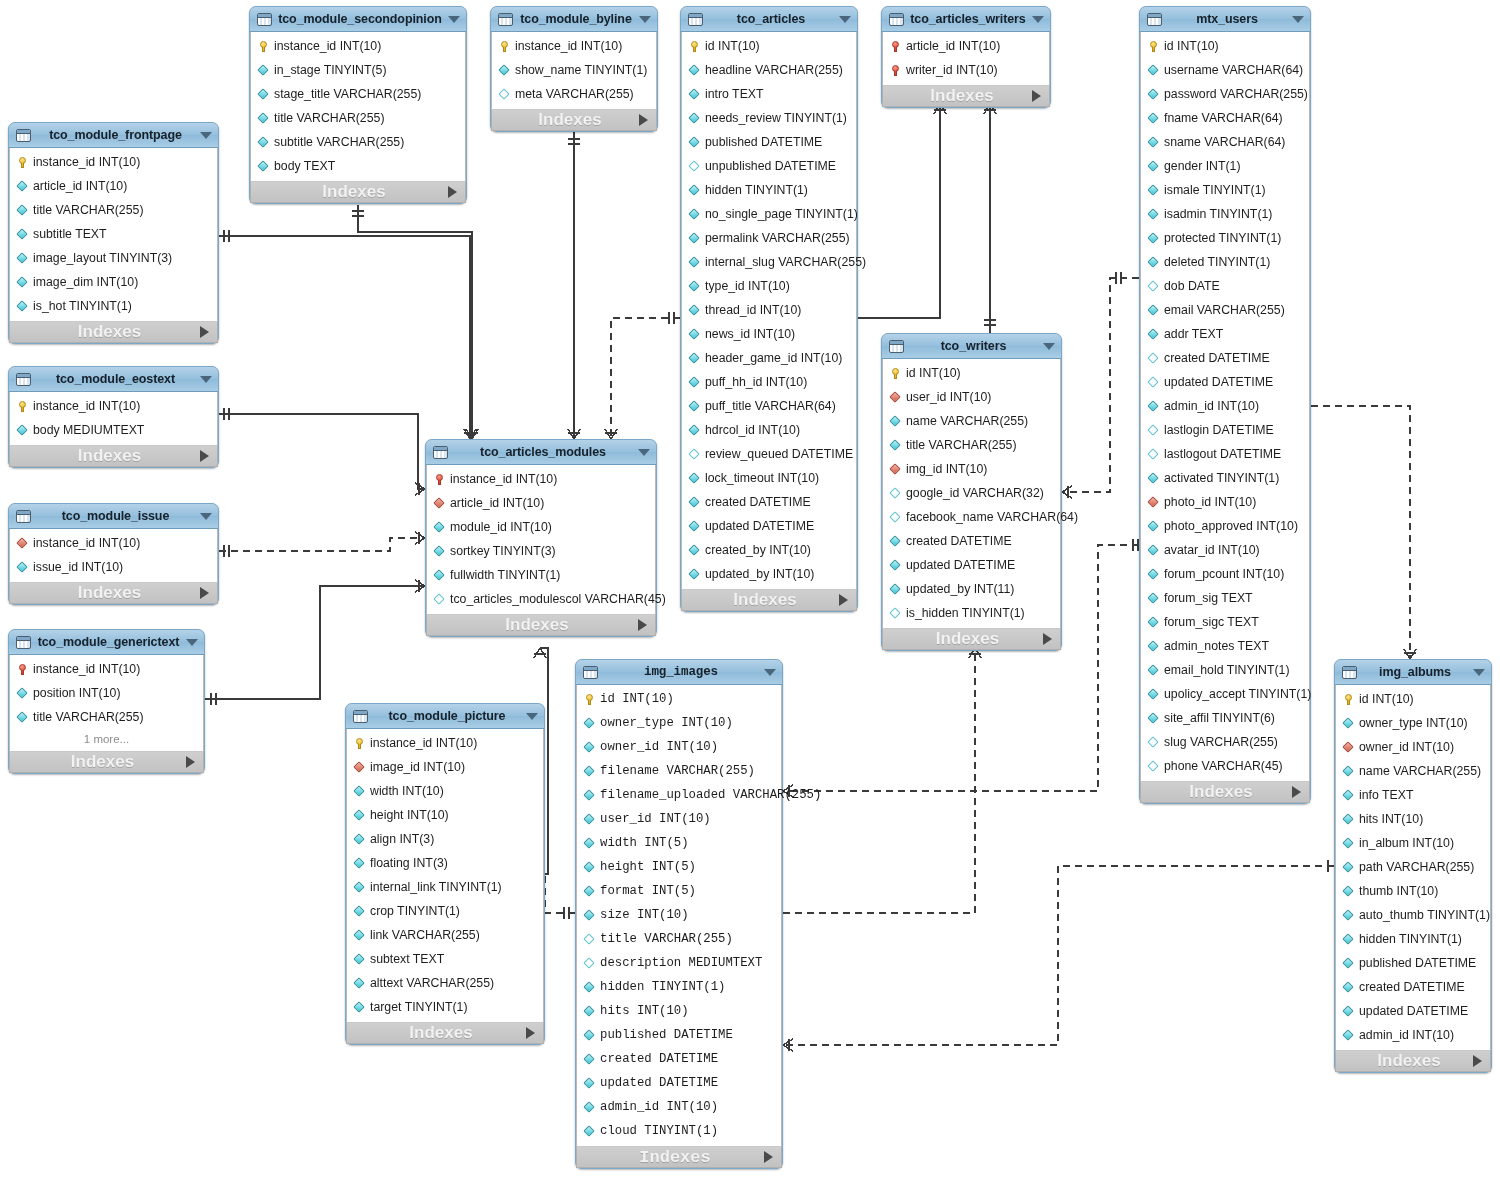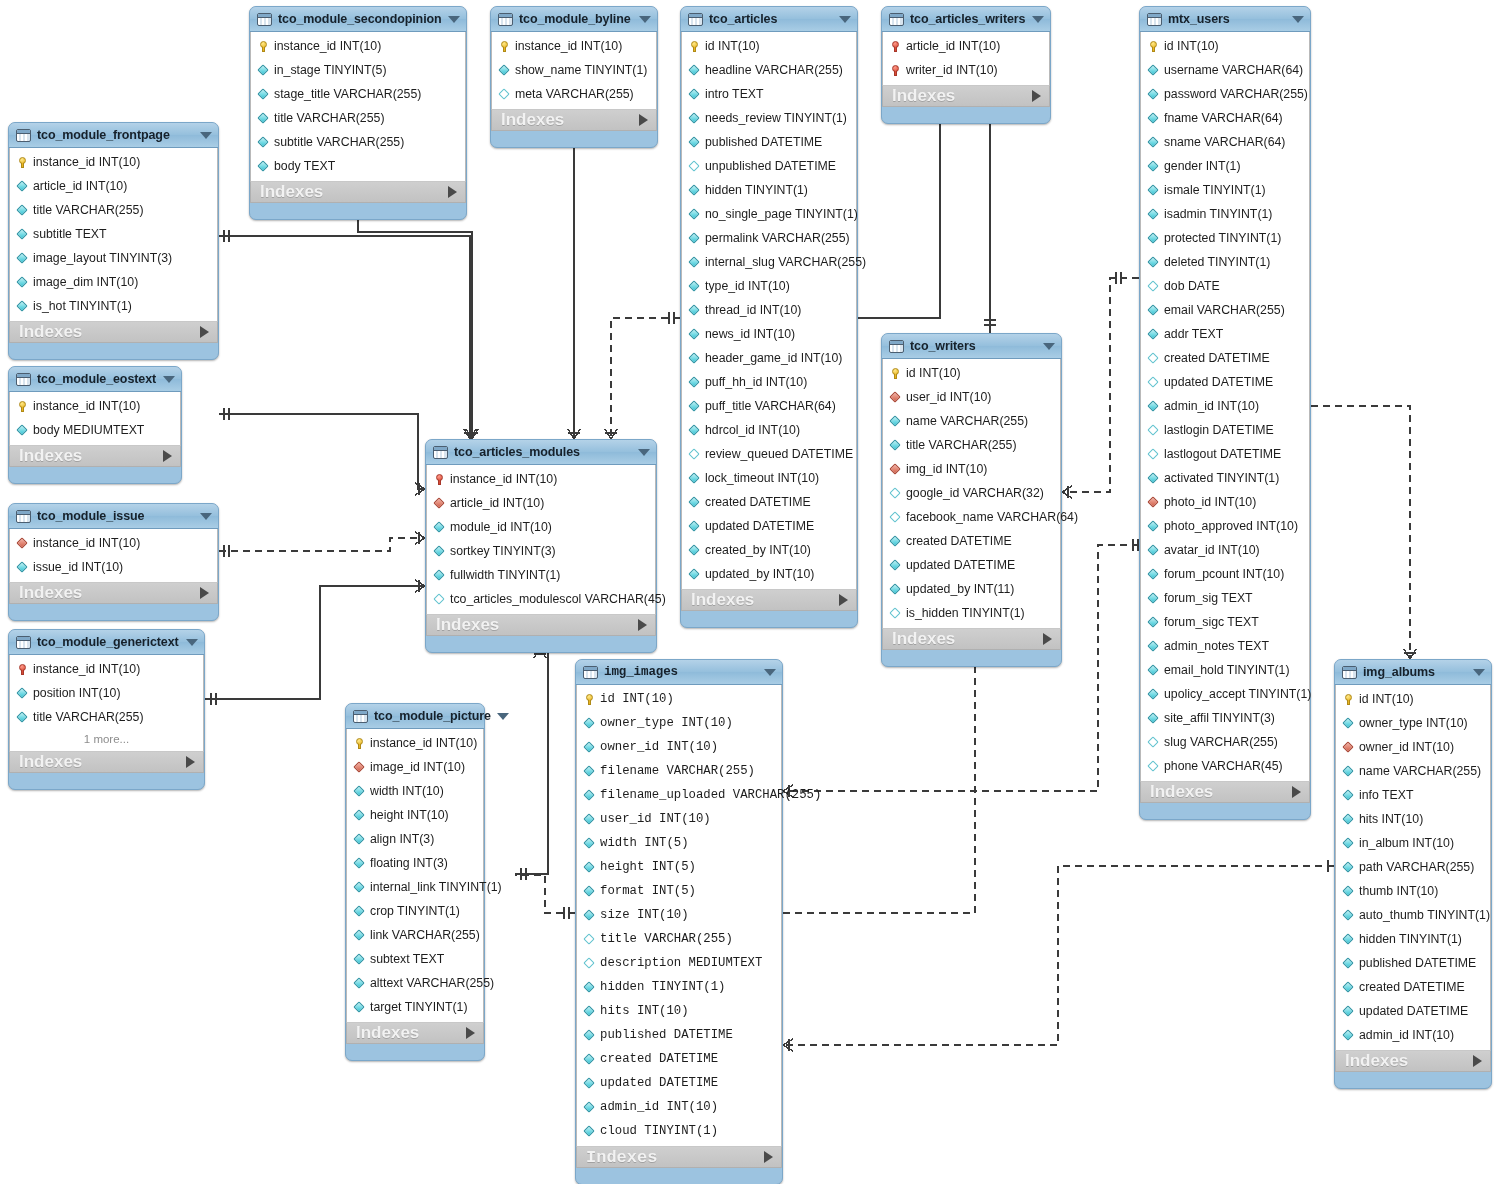--- a/index.html
+++ b/index.html
@@ -28,22 +28,23 @@
     pointer-events: none;
   }
 
   
   .tbl {
     position: absolute;
     box-sizing: border-box;
     border-radius: 7px;
     background: #9cc3e0;
     box-shadow: 0 1px 2px rgba(0,0,0,0.30);
-    padding-bottom: 16px;
+    padding-bottom: 0;
     border: 1px solid #7ba7c9;
+    text-align: center;
   }
   .tbl-hd {
     height: 25px;
     box-sizing: border-box;
     border-top-left-radius: 6px;
     border-top-right-radius: 6px;
     background: linear-gradient(to bottom, #b4d2e8 0%, #96c0dd 48%, #8fbbda 52%, #a9cde5 100%);
     border-bottom: 1px solid #6f9bbd;
     display: flex;
     align-items: center;
@@ -325,21 +326,21 @@
           <div class="col">
             <span class="m m-d"></span>
             <span>is_hot TINYINT(1)</span>
           </div>
         </div>
         <div class="tbl-ft">
           <span class="ft-label">Indexes</span>
           <span class="ft-arrow"></span>
         </div>
       </div>
-      <div class="tbl" style="left: 8px; top: 366px; width: 174px;">
+      <div class="tbl" style="left: 8px; top: 366px; width: 211px;">
         <div class="tbl-hd">
           <span class="tbl-ico"></span>
           <span class="tbl-name">tco_module_eostext</span>
           <span class="caret"></span>
         </div>
         <div class="tbl-body">
           <div class="col">
             <span class="m m-pk"></span>
             <span>instance_id INT(10)</span>
           </div>
@@ -702,21 +703,21 @@
           <div class="col">
             <span class="m m-d"></span>
             <span>email_hold TINYINT(1)</span>
           </div>
           <div class="col">
             <span class="m m-d"></span>
             <span>upolicy_accept TINYINT(1)</span>
           </div>
           <div class="col">
             <span class="m m-d"></span>
-            <span>site_affil TINYINT(3)</span>
+            <span>site_affil TINYINT(6)</span>
           </div>
           <div class="col">
             <span class="m m-dn"></span>
             <span>slug VARCHAR(255)</span>
           </div>
           <div class="col">
             <span class="m m-dn"></span>
             <span>phone VARCHAR(45)</span>
           </div>
         </div>
@@ -812,21 +813,21 @@
           <div class="col">
             <span class="m m-dn"></span>
             <span>tco_articles_modulescol VARCHAR(45)</span>
           </div>
         </div>
         <div class="tbl-ft">
           <span class="ft-label">Indexes</span>
           <span class="ft-arrow"></span>
         </div>
       </div>
-      <div class="tbl" style="left: 345px; top: 703px; width: 140px;">
+      <div class="tbl" style="left: 345px; top: 703px; width: 200px;">
         <div class="tbl-hd">
           <span class="tbl-ico"></span>
           <span class="tbl-name">tco_module_picture</span>
           <span class="caret"></span>
         </div>
         <div class="tbl-body">
           <div class="col">
             <span class="m m-pk"></span>
             <span>instance_id INT(10)</span>
           </div>

